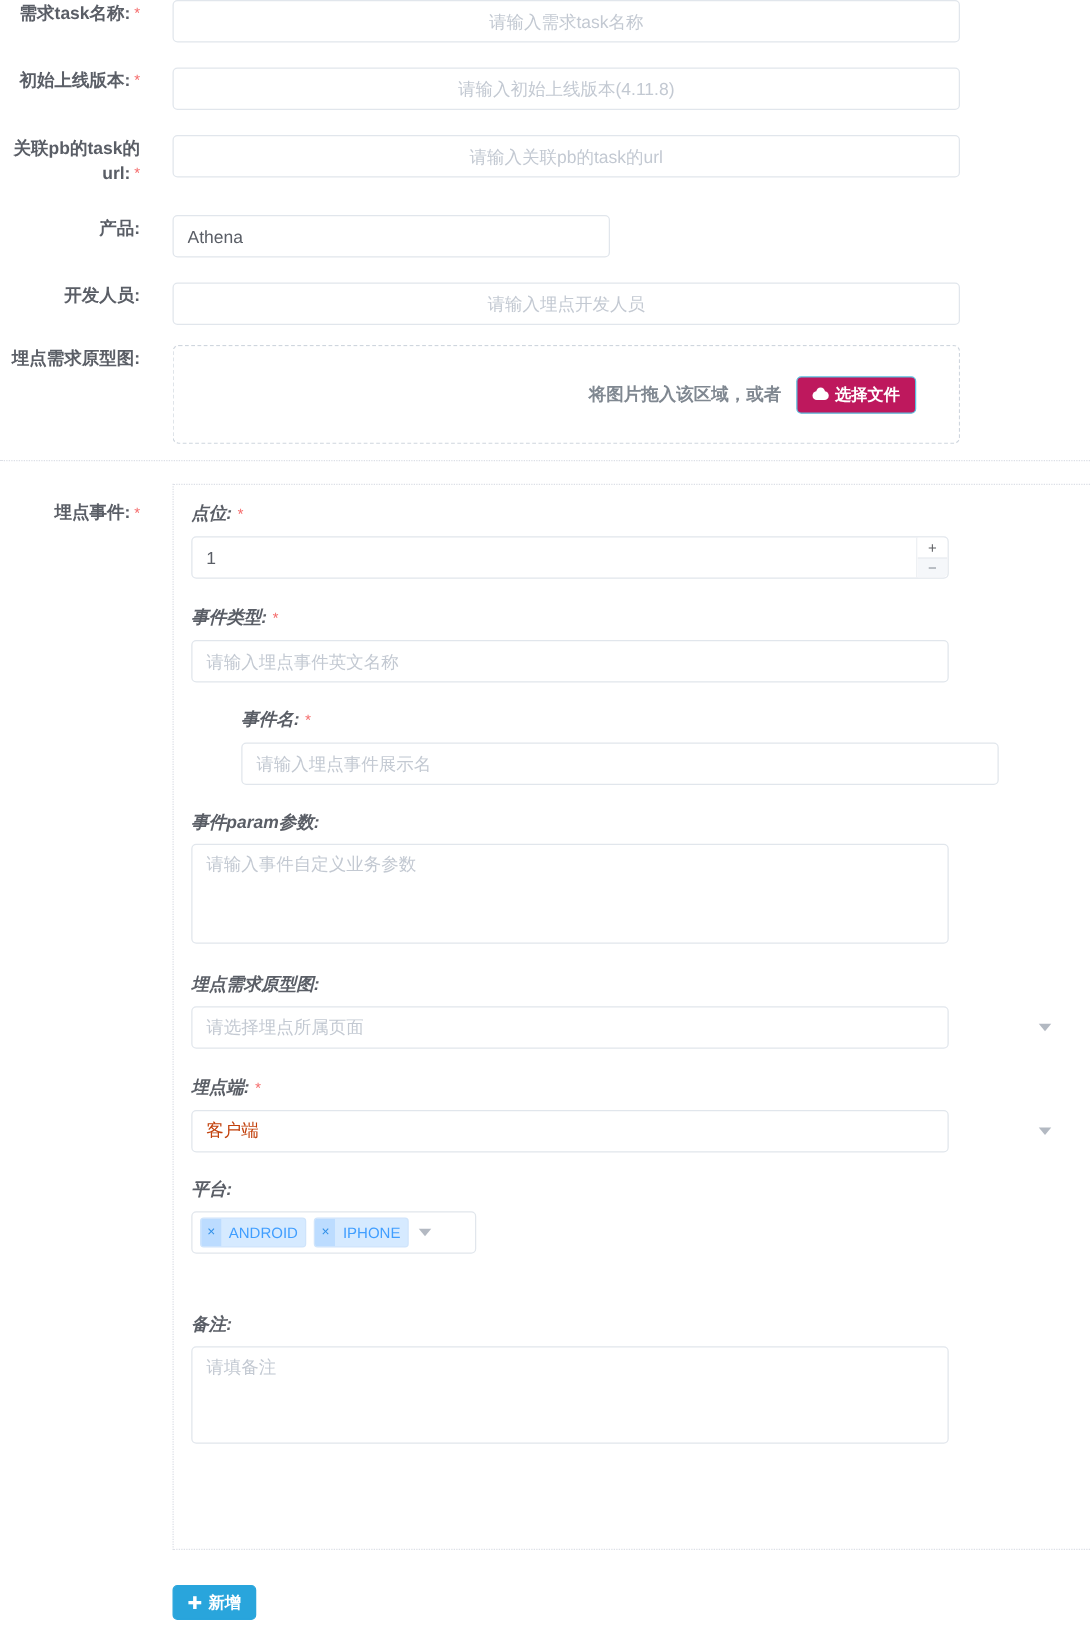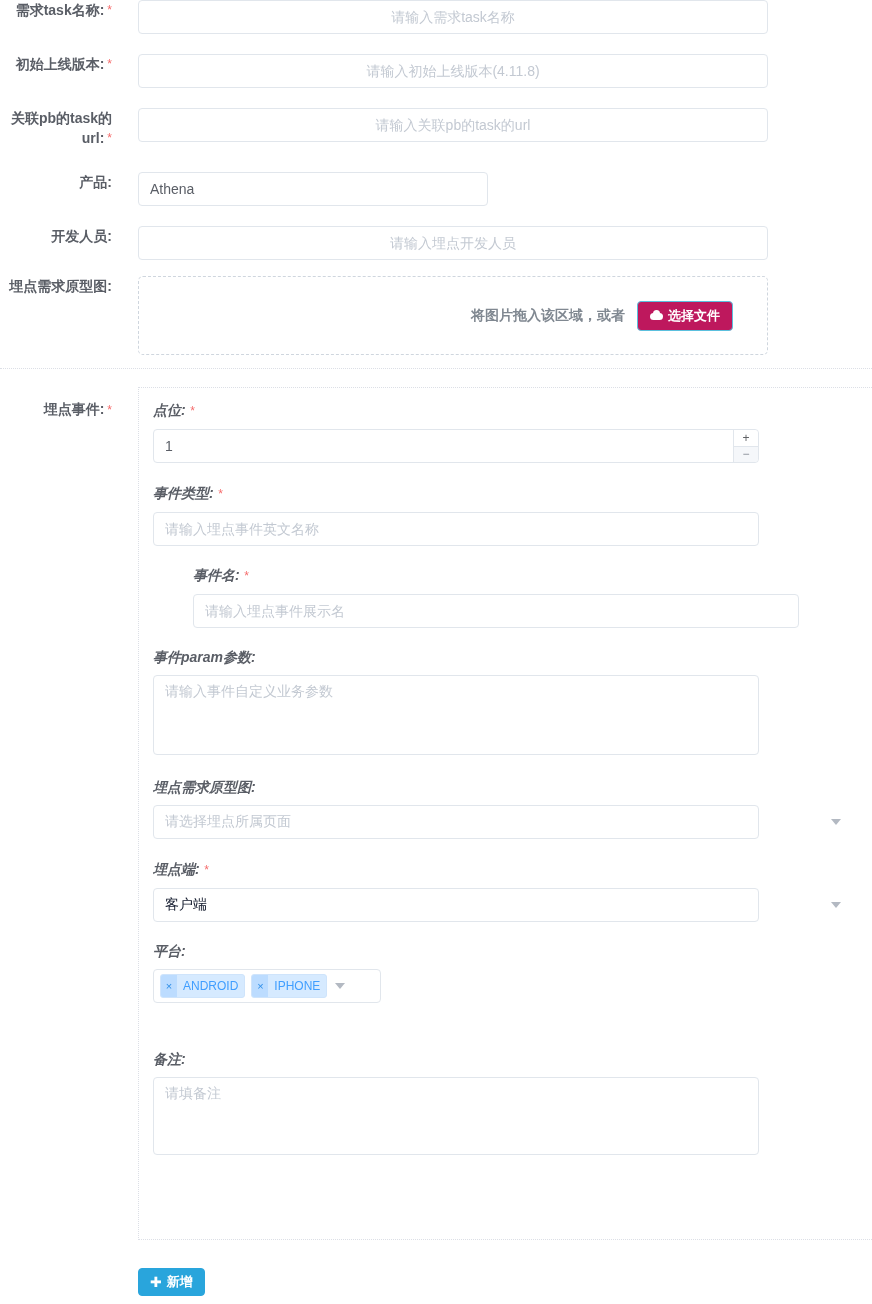--- a/index.html
+++ b/index.html
@@ -193,21 +193,21 @@
   .spin-up { background: #ffffff; border-bottom: 1px solid #e1e6ec; color: #606266; }
 
   
   .sel-wrap { position: relative; width: 698px; }
   .sel-wrap .txt {
     width: 606px;
     padding-right: 30px;
     display: flex; align-items: center;
   }
   .sel-ph { color: #c3c9d2; }
-  .sel-val { color: #0f172a; }
+  .sel-val { color: #c2410c; }
   .caret {
     position: absolute; right: 10px; top: 50%;
     transform: translateY(-50%);
     width: 0; height: 0;
     border-left: 5px solid transparent;
     border-right: 5px solid transparent;
     border-top: 6px solid #b3b9c2;
   }
 
   

